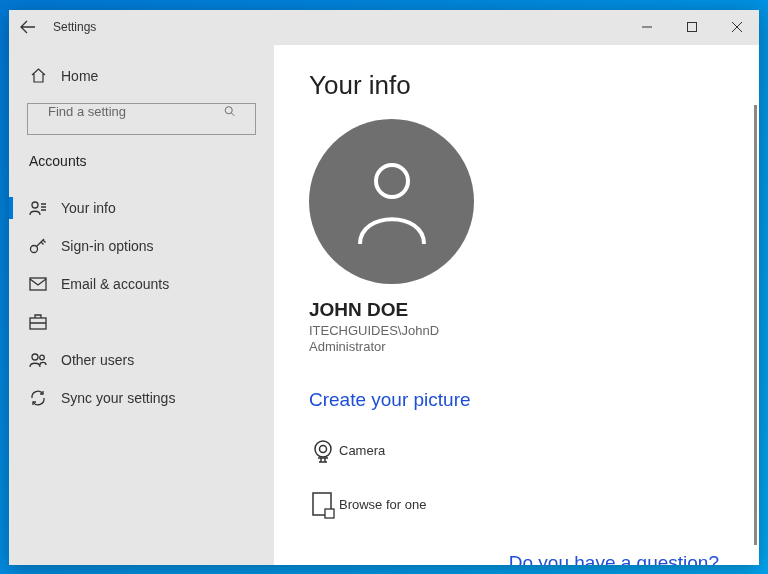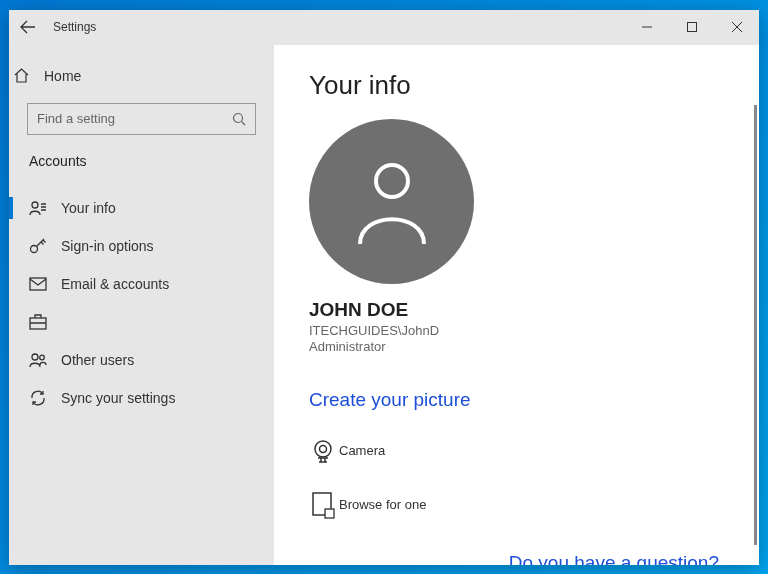--- a/index.html
+++ b/index.html
@@ -66,34 +66,34 @@
       width: 265px;
       background: #e6e6e6;
       padding: 14px 0 0 0;
       display: flex;
       flex-direction: column;
     }
     .home-row {
       display: flex;
       align-items: center;
       gap: 14px;
-      padding: 8px 3px;
+      padding: 8px 20px;
       cursor: pointer;
       font-size: 14px;
       color: #333;
       margin-bottom: 10px;
     }
     .search-box {
       margin: 0 18px 18px 18px;
       height: 32px;
       border: 1px solid #999;
       background: #e6e6e6;
       display: flex;
-      align-items: center;
-      padding: 0 9px;
+      align-items: flex-start;
+      padding: 0 20px;
     }
     .search-input {
       flex: 1;
       border: none;
       background: transparent;
       outline: none;
       font-size: 13px;
       color: #666;
       font-family: inherit;
     }

